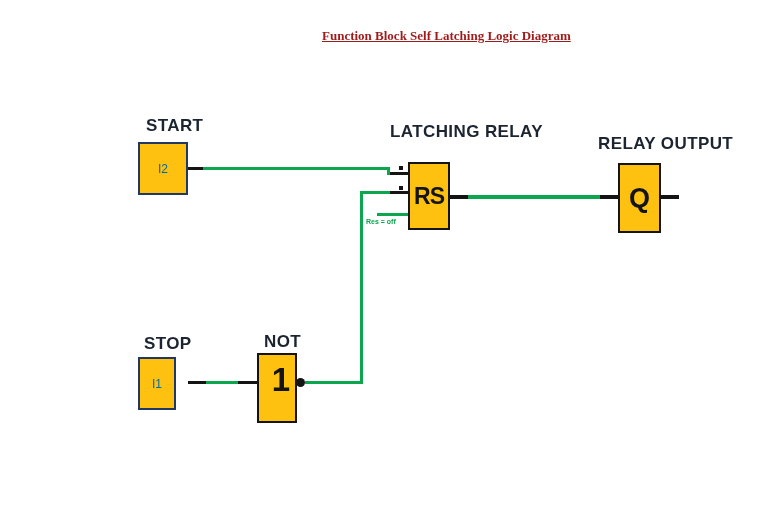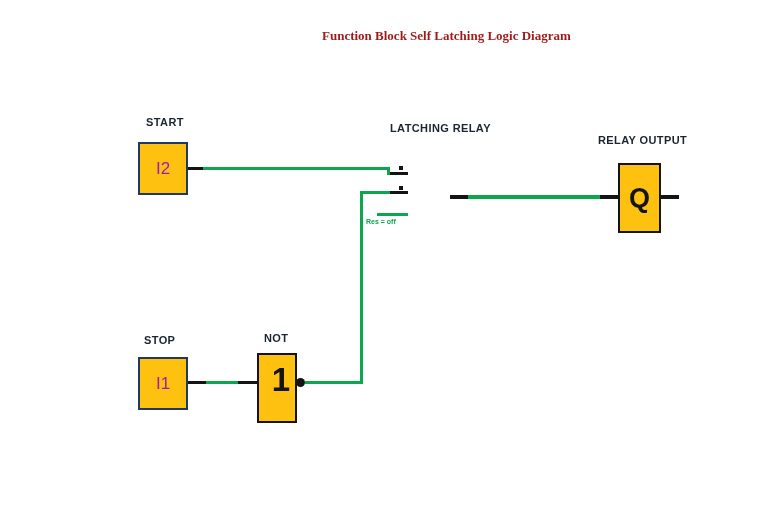--- a/index.html
+++ b/index.html
@@ -4,35 +4,35 @@
 <style>
   html,body{margin:0;padding:0;background:#ffffff;}
   #canvas{
     position:relative;width:768px;height:512px;background:#ffffff;
     font-family:"Liberation Sans",sans-serif;overflow:hidden;
   }
   .abs{position:absolute;}
   
   .title{
     font-family:"Liberation Serif",serif;font-weight:bold;font-size:13px;
-    color:#9E1B1B;white-space:nowrap;
+    color:#9E1B1B;white-space:nowrap;text-decoration:underline;
   }
   
   .caption{
-    font-weight:bold;font-size:11px;color:#1B2430;letter-spacing:.4px;white-space:nowrap;
+    font-weight:bold;font-size:17px;color:#1B2430;letter-spacing:.4px;white-space:nowrap;
   }
   
   .block{
     box-sizing:border-box;background:#FFC110;
     display:flex;align-items:center;justify-content:center;
     color:#141414;
   }
   .io-block{border:2px solid #1F3864;}
   .logic-block{border:2px solid #141414;}
-  .io-label{font-size:17px;color:#a21caf;}
+  .io-label{font-size:12px;color:#0369a1;}
   .rs-label{font-size:23px;font-weight:bold;letter-spacing:-1px;}
   .q-label{font-size:27px;font-weight:bold;}
   .not-label{font-size:33px;font-weight:bold;}
   
   .wire-green{background:#0CA64F;}
   .wire-black{background:#141414;}
   .pin-marker{background:#141414;width:4px;height:4px;}
   .bubble{
     width:9px;height:9px;border-radius:50%;background:#141414;
   }
@@ -50,29 +50,32 @@
   <div class="abs caption" style="left:146px;top:116px;">START</div>
   <div class="abs caption" style="left:383px;top:122px;padding-left:7px;">LATCHING RELAY</div>
   <div class="abs caption" style="left:598px;top:122px;margin-top:12px;">RELAY OUTPUT</div>
   <div class="abs caption" style="left:144px;top:334px;text-align:right;">STOP</div>
   <div class="abs caption" style="left:264px;top:332px;">NOT</div>
 
   <div class="abs block io-block" style="left:138px;top:142px;width:50px;height:53px;">
     <span class="io-label">I2</span>
   </div>
 
-  <div class="abs block io-block" style="left:138px;top:357px;width:50px;height:53px;">
+  <div class="abs block io-block" style="left:138px;top:357px;width:38px;height:53px;">
     <span class="io-label">I1</span>
   </div>
 
   <div class="abs block logic-block" style="left:257px;top:353px;width:40px;height:70px;
        align-items:flex-start;justify-content:flex-end;padding:6px 5px 0 0;">
     <span class="not-label">1</span>
   </div>
 
+  <div class="abs block logic-block" style="left:408px;top:162px;width:42px;height:68px;">
+    <span class="rs-label">RS</span>
+  </div>
 
   <div class="abs block logic-block" style="left:618px;top:163px;width:43px;height:70px;">
     <span class="q-label">Q</span>
   </div>
 
   <div class="abs wire-black" style="left:188px;top:167px;width:16px;height:3px;"></div>
   <div class="abs wire-green" style="left:203px;top:167px;width:187px;height:3px;"></div>
   <div class="abs wire-green" style="left:387px;top:167px;width:3px;height:8px;"></div>
   <div class="abs wire-black" style="left:390px;top:172px;width:18px;height:3px;"></div>
   <div class="abs pin-marker" style="left:399px;top:166px;"></div>

